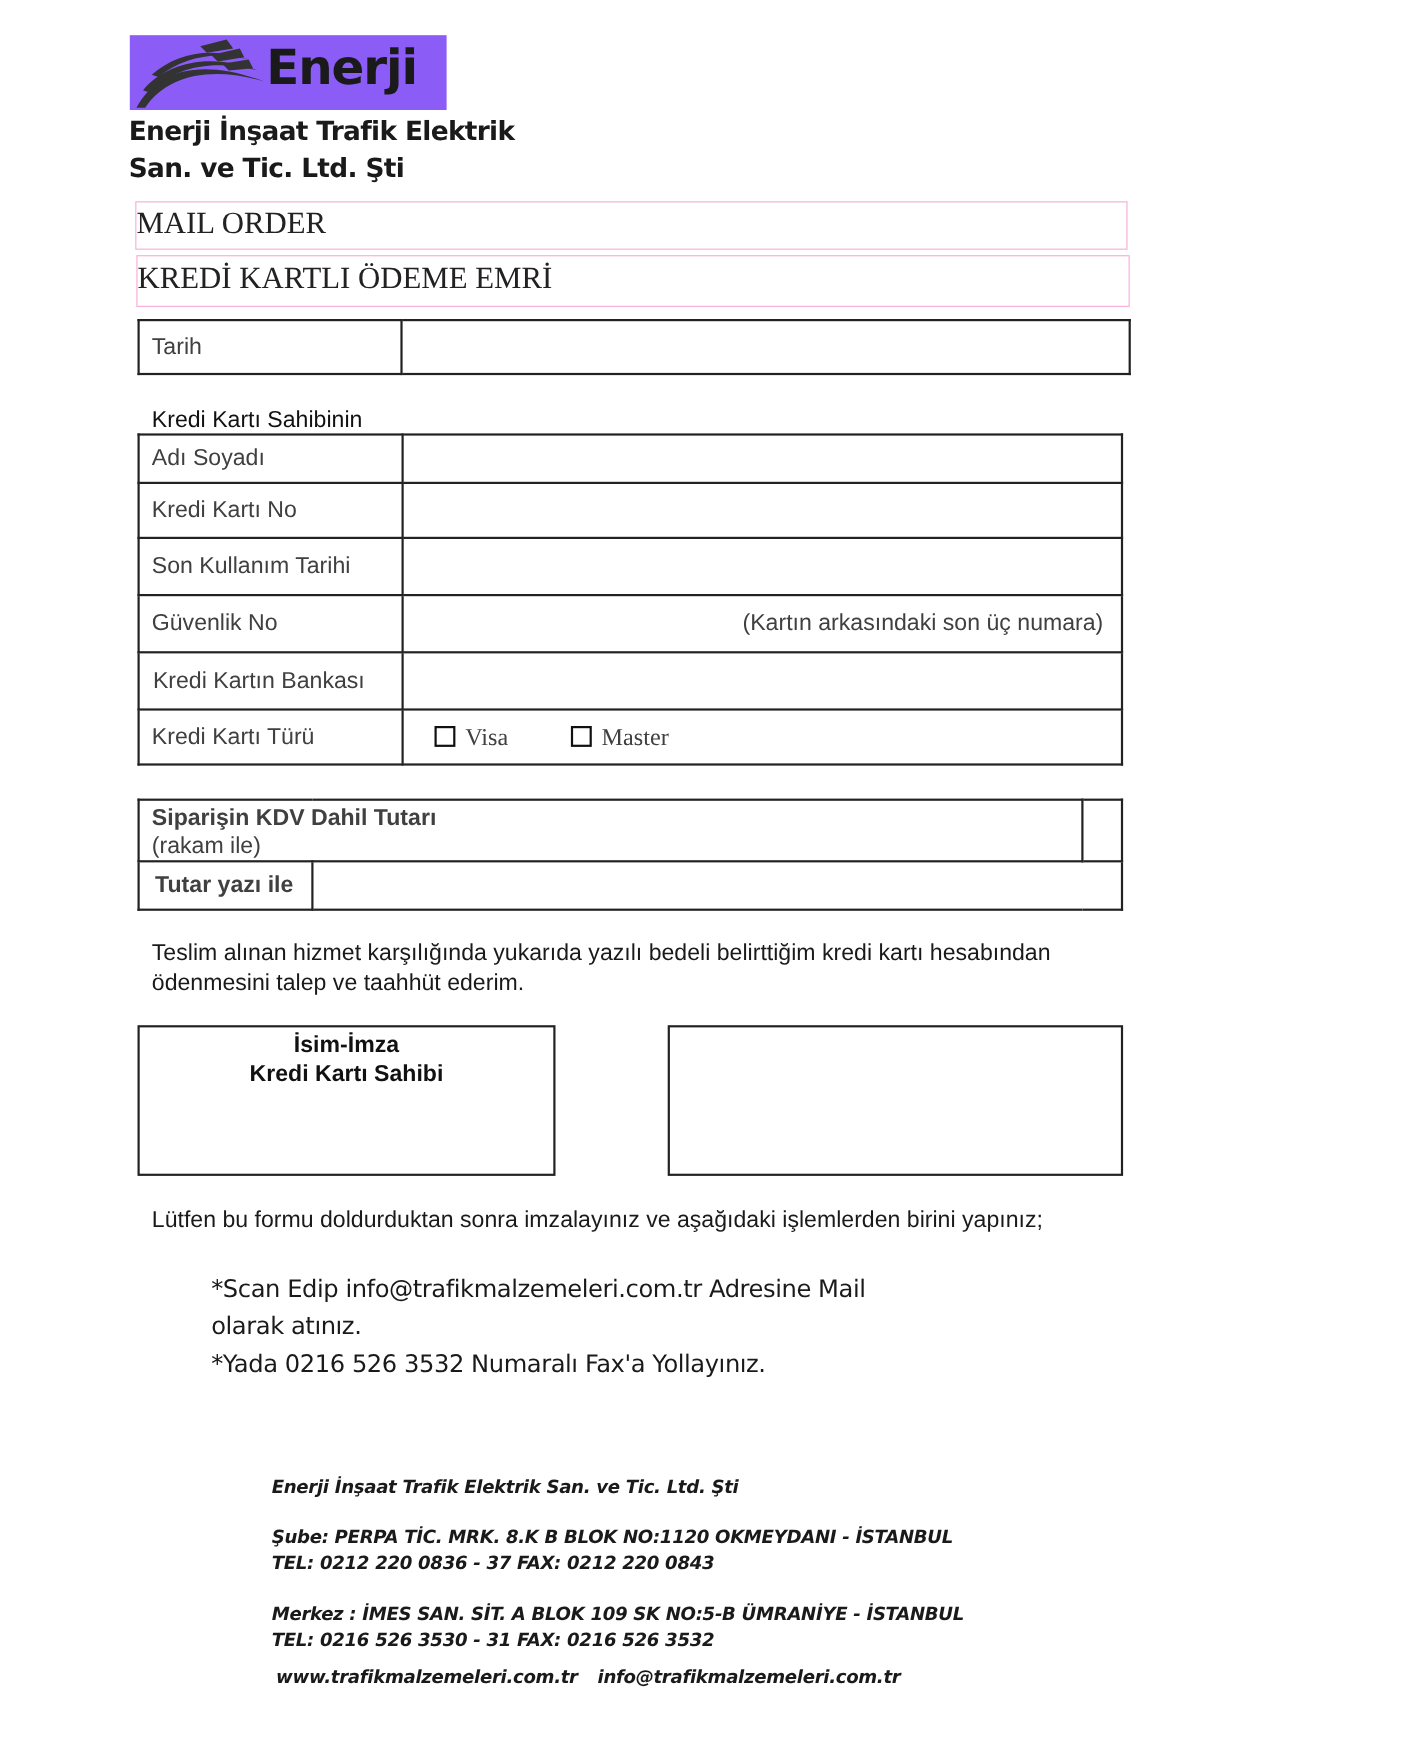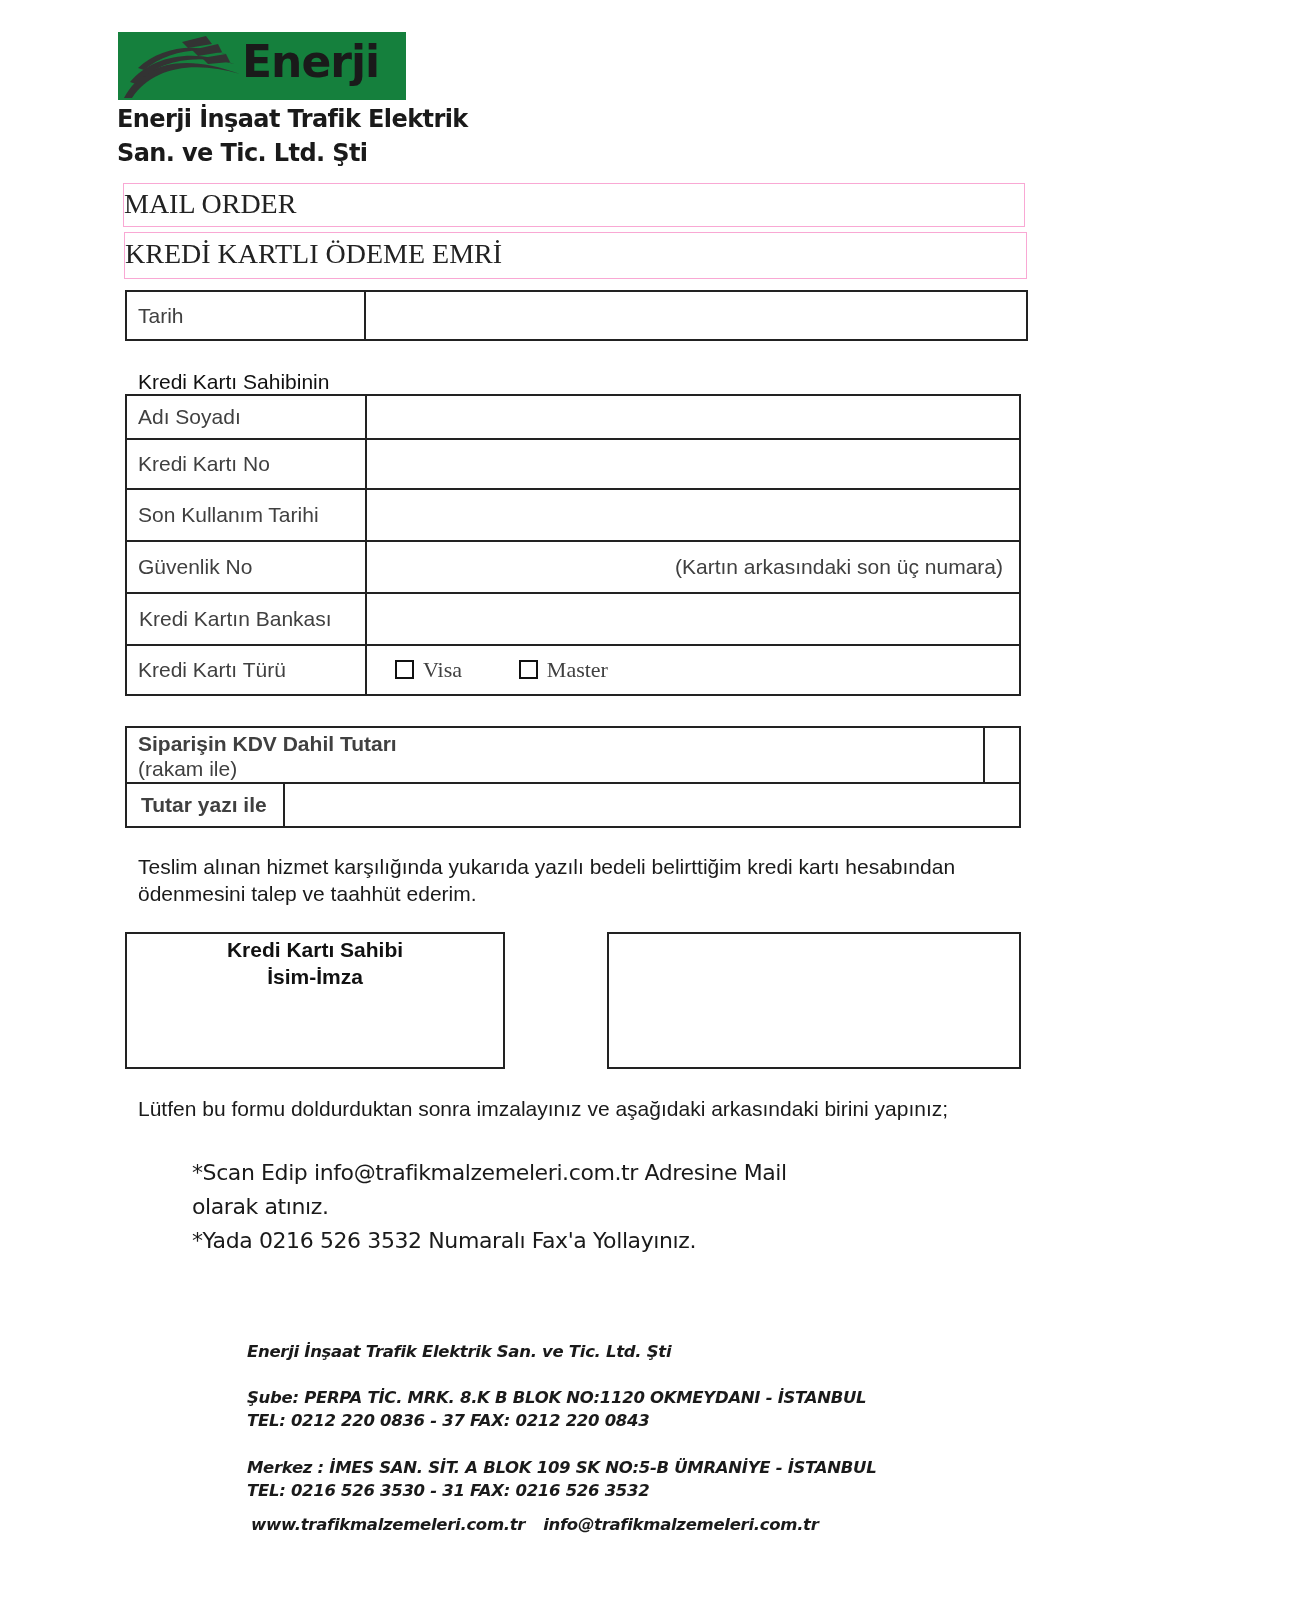--- a/index.html
+++ b/index.html
@@ -1,20 +1,20 @@
 <!DOCTYPE html>
 <html><head>
 <meta charset="utf-8">
 <style>
   html, body { margin: 0; padding: 0; background: #ffffff; }
   body { width: 1297px; height: 1600px; position: relative; overflow: hidden; color: #111; font-family: "Liberation Sans", sans-serif; }
   .abs { position: absolute; }
 
   
-  .logo { left: 118px; top: 32px; width: 288px; height: 68px; background: #15803d; text-decoration: underline; }
+  .logo { left: 118px; top: 32px; width: 288px; height: 68px; background: #8b5cf6; text-decoration: underline; }
   .logo svg { position: absolute; left: 4px; top: 2px; }
   .logo-word { position: absolute; left: 124px; top: 4px; font-family: "DejaVu Sans", sans-serif; font-weight: bold; font-size: 44px; color: #1a1a1a; letter-spacing: -1px; }
   .company { left: 117px; top: 102px; font-family: "DejaVu Sans", sans-serif; font-weight: bold; font-size: 24px; line-height: 34px; color: #1a1a1a; letter-spacing: -0.6px; }
 
   
   .title-box { border: 1px solid #f9a8d4; box-sizing: border-box; font-family: "Liberation Serif", serif; font-size: 28px; color: #222; }
   .title1 { left: 123px; top: 183px; width: 902px; height: 44px; line-height: 40px; }
   .title2 { left: 124px; top: 232px; width: 903px; height: 47px; line-height: 42px; }
 
   
@@ -152,26 +152,26 @@
   <tr>
     <td class="written-label bold">Tutar yazı ile</td>
     <td colspan="2"></td>
   </tr>
 </tbody>
   </table>
 
 <div class="abs para para1">Teslim alınan hizmet karşılığında yukarıda yazılı bedeli belirttiğim kredi kartı hesabından ödenmesini talep ve taahhüt ederim.</div>
 
 <div class="abs sig-box sig1">
+  <div>İsim-İmza</div>
   <div>Kredi Kartı Sahibi</div>
-  <div>İsim-İmza</div>
 </div>
 <div class="abs sig-box sig2"></div>
 
-<div class="abs para para2">Lütfen bu formu doldurduktan sonra imzalayınız ve aşağıdaki arkasındaki birini yapınız;</div>
+<div class="abs para para2">Lütfen bu formu doldurduktan sonra imzalayınız ve aşağıdaki işlemlerden birini yapınız;</div>
 <div class="abs instr instr1">*Scan Edip info@trafikmalzemeleri.com.tr Adresine Mail</div>
 <div class="abs instr instr2">olarak atınız.</div>
 <div class="abs instr instr3">*Yada 0216 526 3532 Numaralı Fax'a Yollayınız.</div>
 
 <div class="abs footer f1">Enerji İnşaat Trafik Elektrik San. ve Tic. Ltd. Şti</div>
 <div class="abs footer f2">Şube: PERPA TİC. MRK. 8.K B BLOK NO:1120 OKMEYDANI - İSTANBUL</div>
 <div class="abs footer f3">TEL: 0212 220 0836 - 37 FAX: 0212 220 0843</div>
 <div class="abs footer f4">Merkez : İMES SAN. SİT. A BLOK 109 SK NO:5-B ÜMRANİYE - İSTANBUL</div>
 <div class="abs footer f5">TEL: 0216 526 3530 - 31 FAX: 0216 526 3532</div>
 <div class="abs footer f6">

